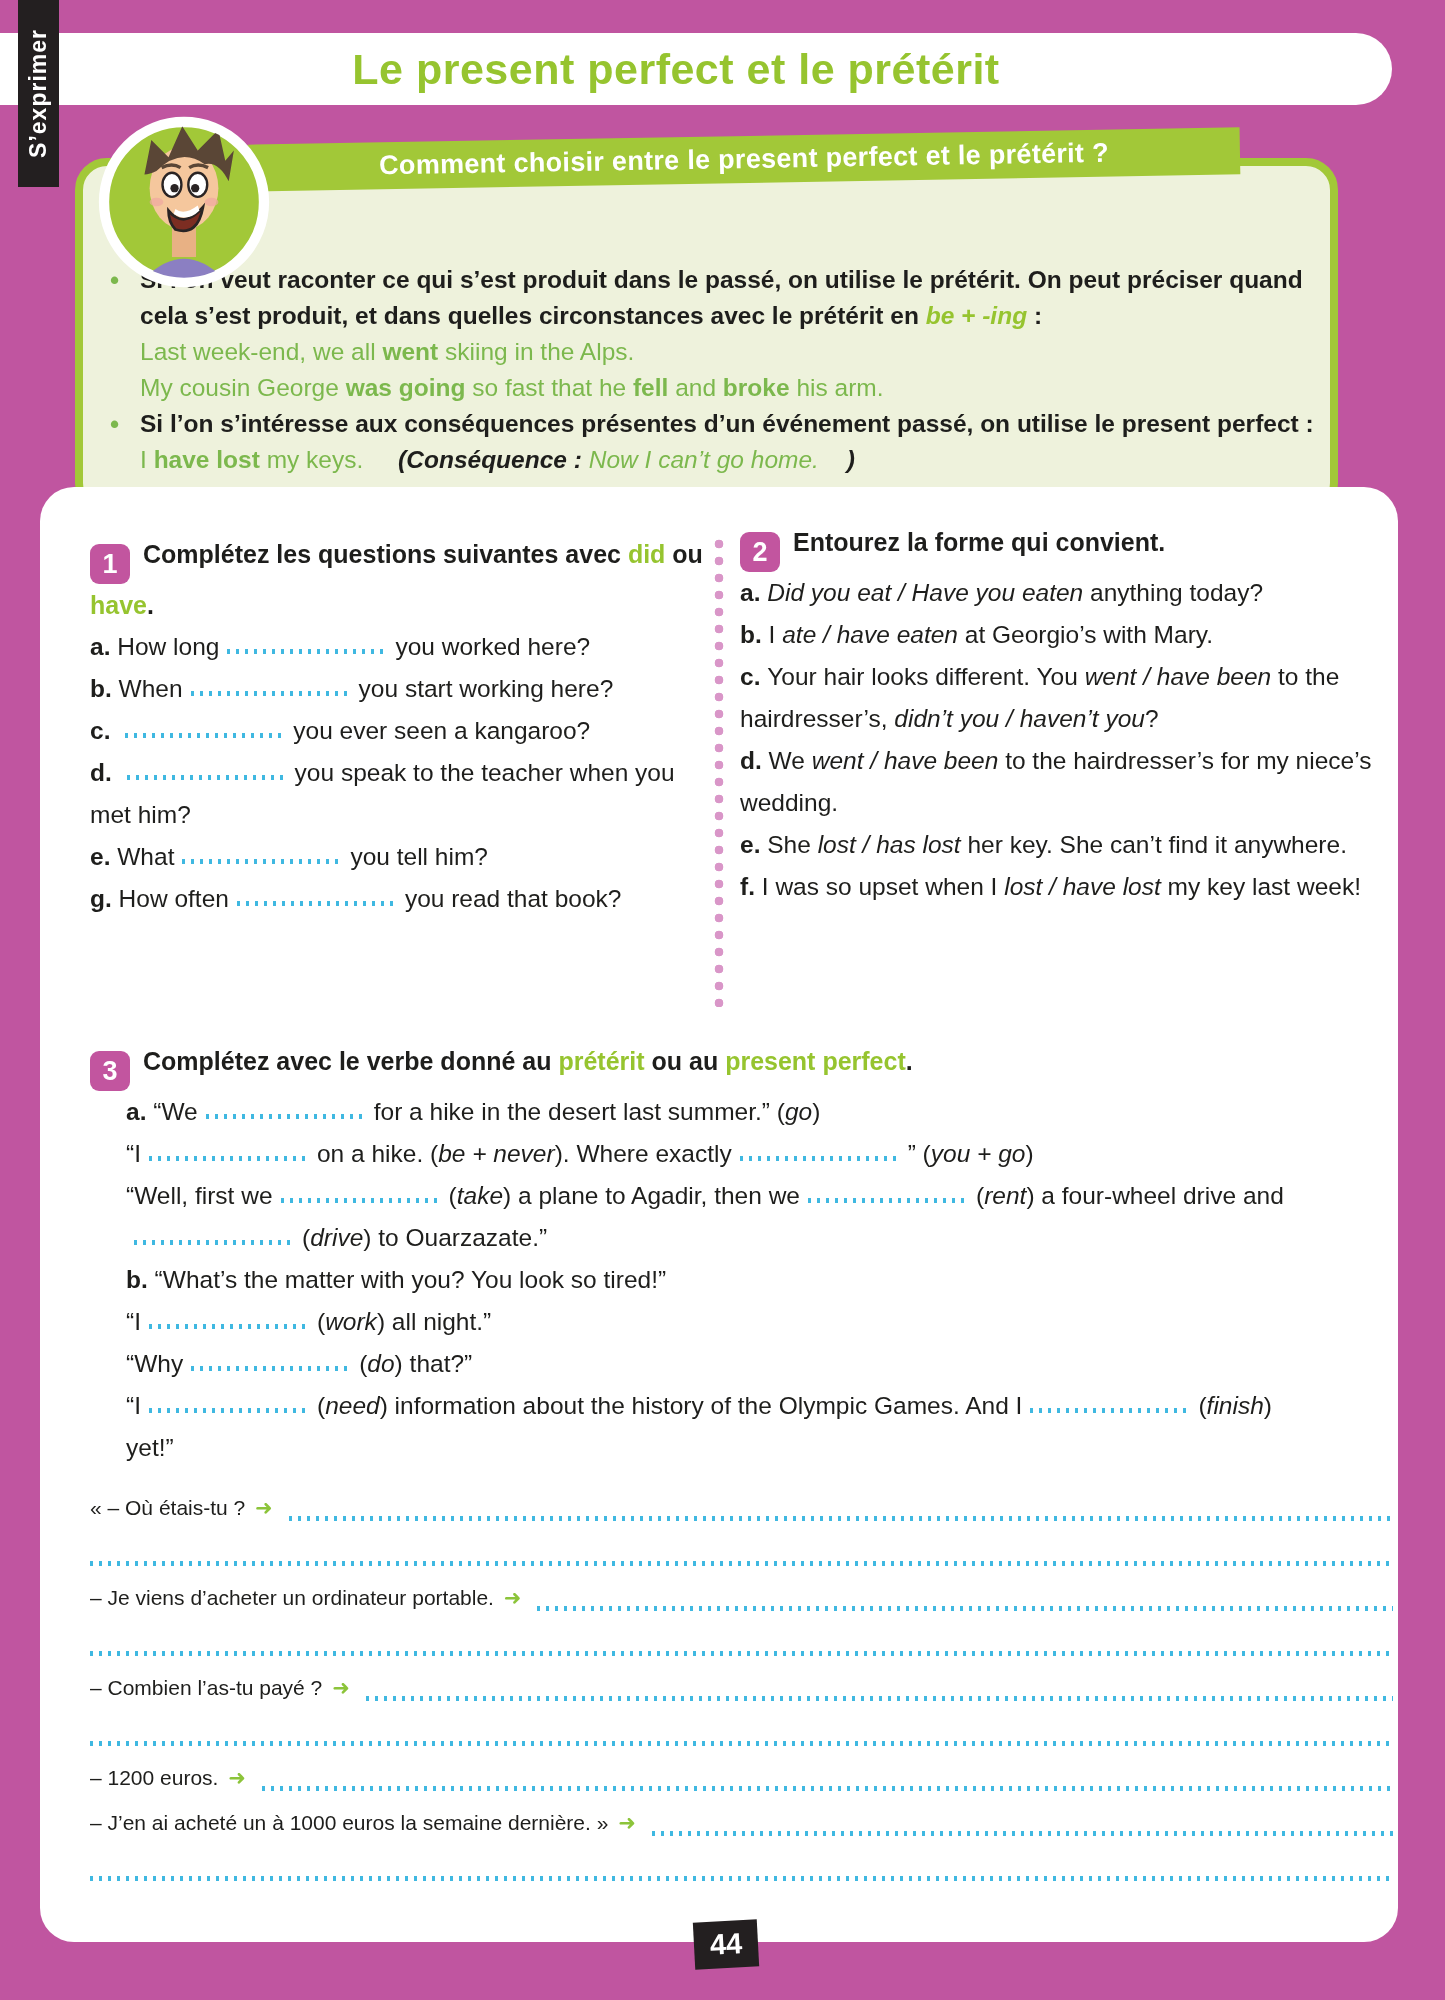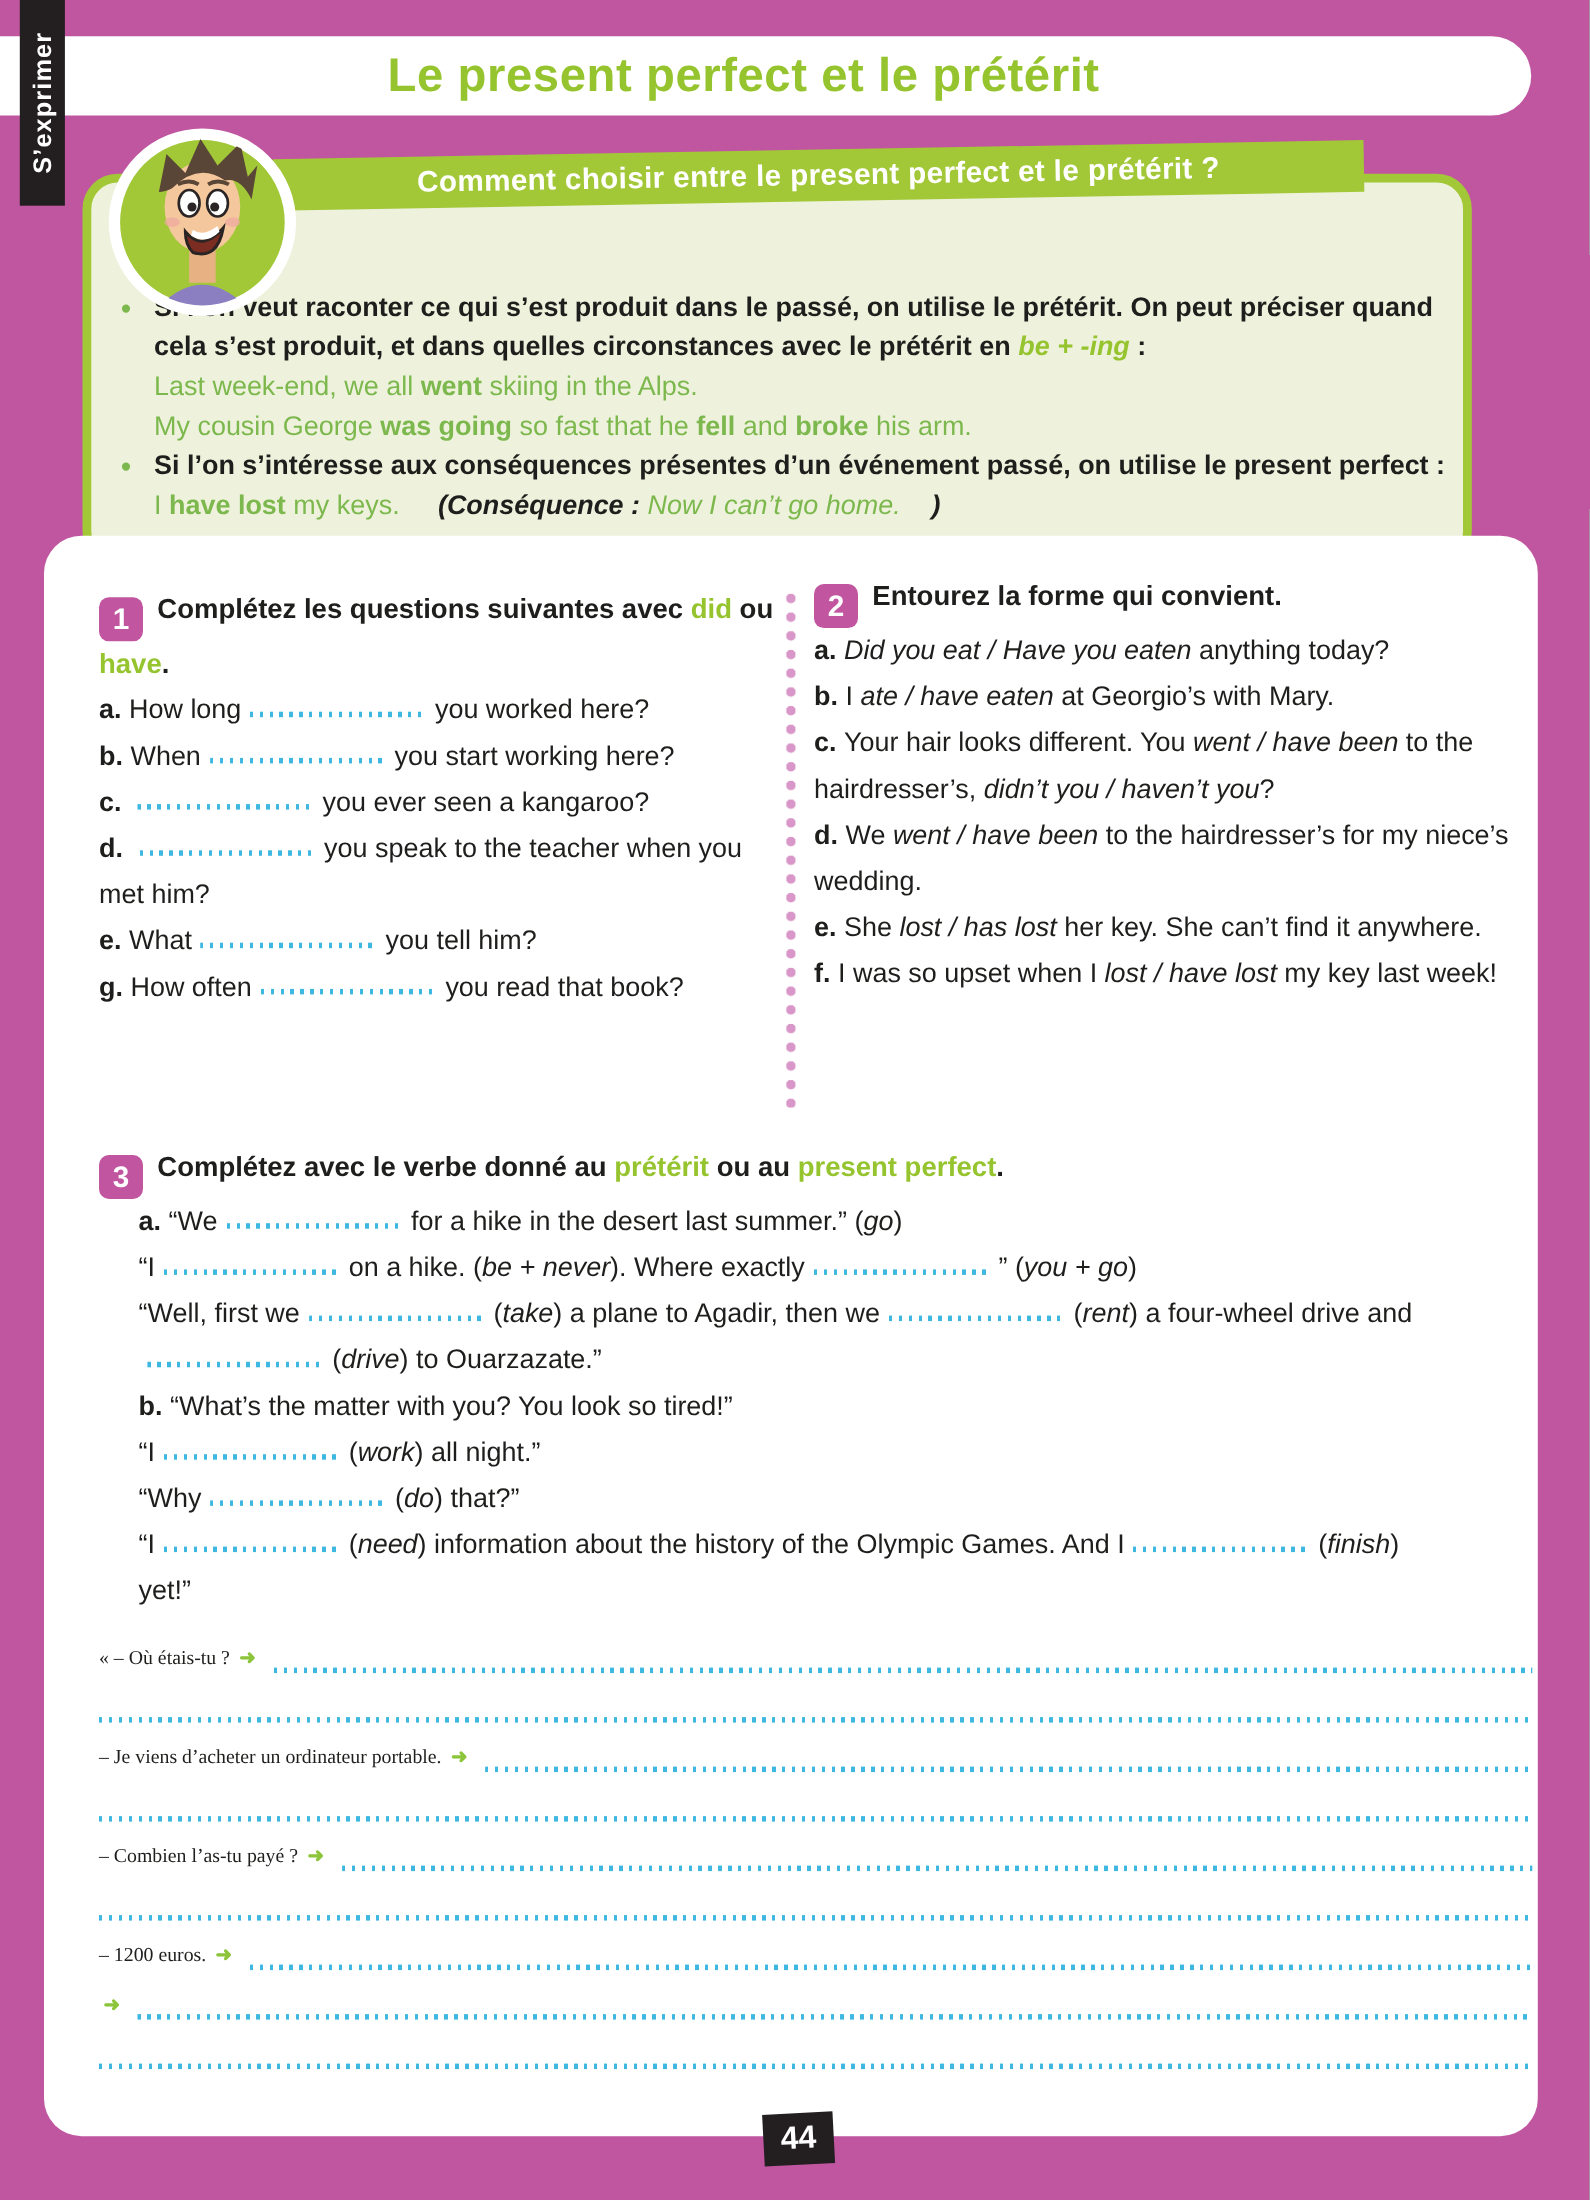--- a/index.html
+++ b/index.html
@@ -59,21 +59,21 @@
   .sg-gi{color:var(--green-ex);font-style:italic;}
   .sg-kw{color:var(--green-kw);font-weight:700;}
   .sg-kwi{color:var(--green-kw);font-weight:700;font-style:italic;}
   .sg-arrow{color:#8cc43a;font-weight:700;padding:0 6px 0 4px;}
   .sg-blank{display:inline-block;width:160px;height:5px;margin:0 8px 1px 8px;
     background:repeating-linear-gradient(to right,var(--blue-dot) 0 3px,transparent 3px 9px);}
   .sg-fill{flex:1;height:5px;margin:0 0 9px 10px;
     background:repeating-linear-gradient(to right,var(--blue-dot) 0 3px,transparent 3px 9px);}
 
   
-  .drow{display:flex;align-items:flex-end;height:45px;font-size:18px;font-family:Liberation Serif, serif;}
+  .drow{display:flex;align-items:flex-end;height:45px;font-size:21px;}
   .drow .sg{white-space:pre;line-height:45px;}
   .dotrow{position:relative;height:45px;}
   .dotrow::after{content:"";position:absolute;left:0;right:0;bottom:9px;height:5px;
     background:repeating-linear-gradient(to right,var(--blue-dot) 0 3px,transparent 3px 9px);}
 
   
   .page-num{position:absolute;left:694px;top:1921px;width:64px;height:47px;background:#231f20;transform:rotate(-3deg);display:flex;align-items:center;justify-content:center;z-index:7;}
   .page-num span{color:#fff;font-weight:700;font-size:29px;}
 </style>
 </head>
@@ -193,20 +193,21 @@
           <span class="sg sg-arrow">➜</span>
           <span class="sg sg-fill"></span>
         </div>
       <div class="dotrow"></div>
       <div class="drow">
           <span class="sg sg-t">– 1200 euros. </span>
           <span class="sg sg-arrow">➜</span>
           <span class="sg sg-fill"></span>
         </div>
       <div class="drow">
+          <span class="sg sg-t">– J’en ai acheté un à 1000 euros la semaine dernière. » </span>
           <span class="sg sg-arrow">➜</span>
           <span class="sg sg-fill"></span>
         </div>
       <div class="dotrow"></div>
     </div>
 
   </div>
 
   <div class="page-num">
     <span>44</span>

